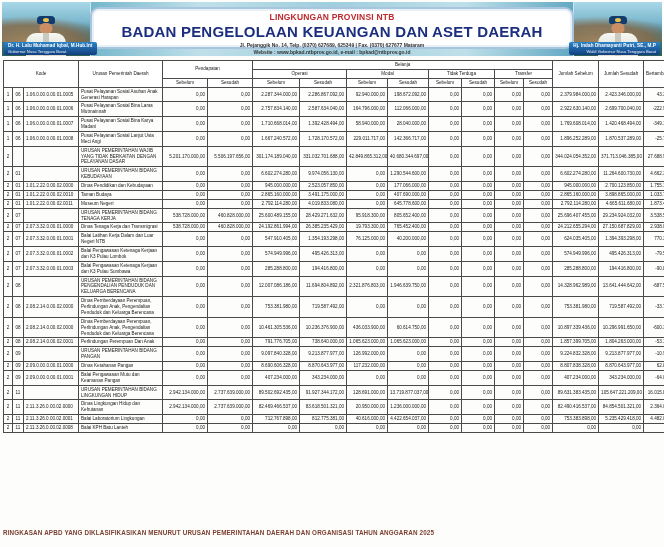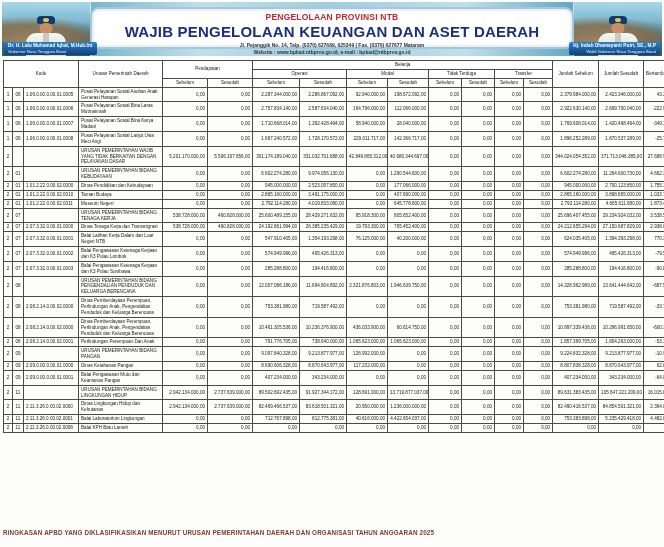--- a/index.html
+++ b/index.html
@@ -78,22 +78,22 @@
   <div class="photo right">
     <div class="mount"></div>
     <div class="person">
       <div class="cap"></div>
       <div class="face"></div>
       <div class="jacket"></div>
     </div>
   </div>
 
   <div class="panel">
-    <div class="gov">PENGELOLAAN PROVINSI NTB</div>
-    <div class="agency">WAJIB PENGELOLAAN KEUANGAN DAN ASET DAERAH</div>
+    <div class="gov">LINGKUNGAN PROVINSI NTB</div>
+    <div class="agency">BADAN PENGELOLAAN KEUANGAN DAN ASET DAERAH</div>
     <div class="addr">Jl. Pejanggik No. 14, Telp. (0370) 627689, 625349 | Fax. (0370) 627677 Mataram</div>
     <div class="web">Website : www.bpkad.ntbprov.go.id, e-mail : bpkad@ntbprov.go.id</div>
   </div>
 
   <div class="ribbon left">
     <div class="nm">Dr. H. Lalu Muhamad Iqbal, M.Hub.Int</div>
     <div class="tt">Gubernur Nusa Tenggara Barat</div>
   </div>
 
   <div class="ribbon right">

